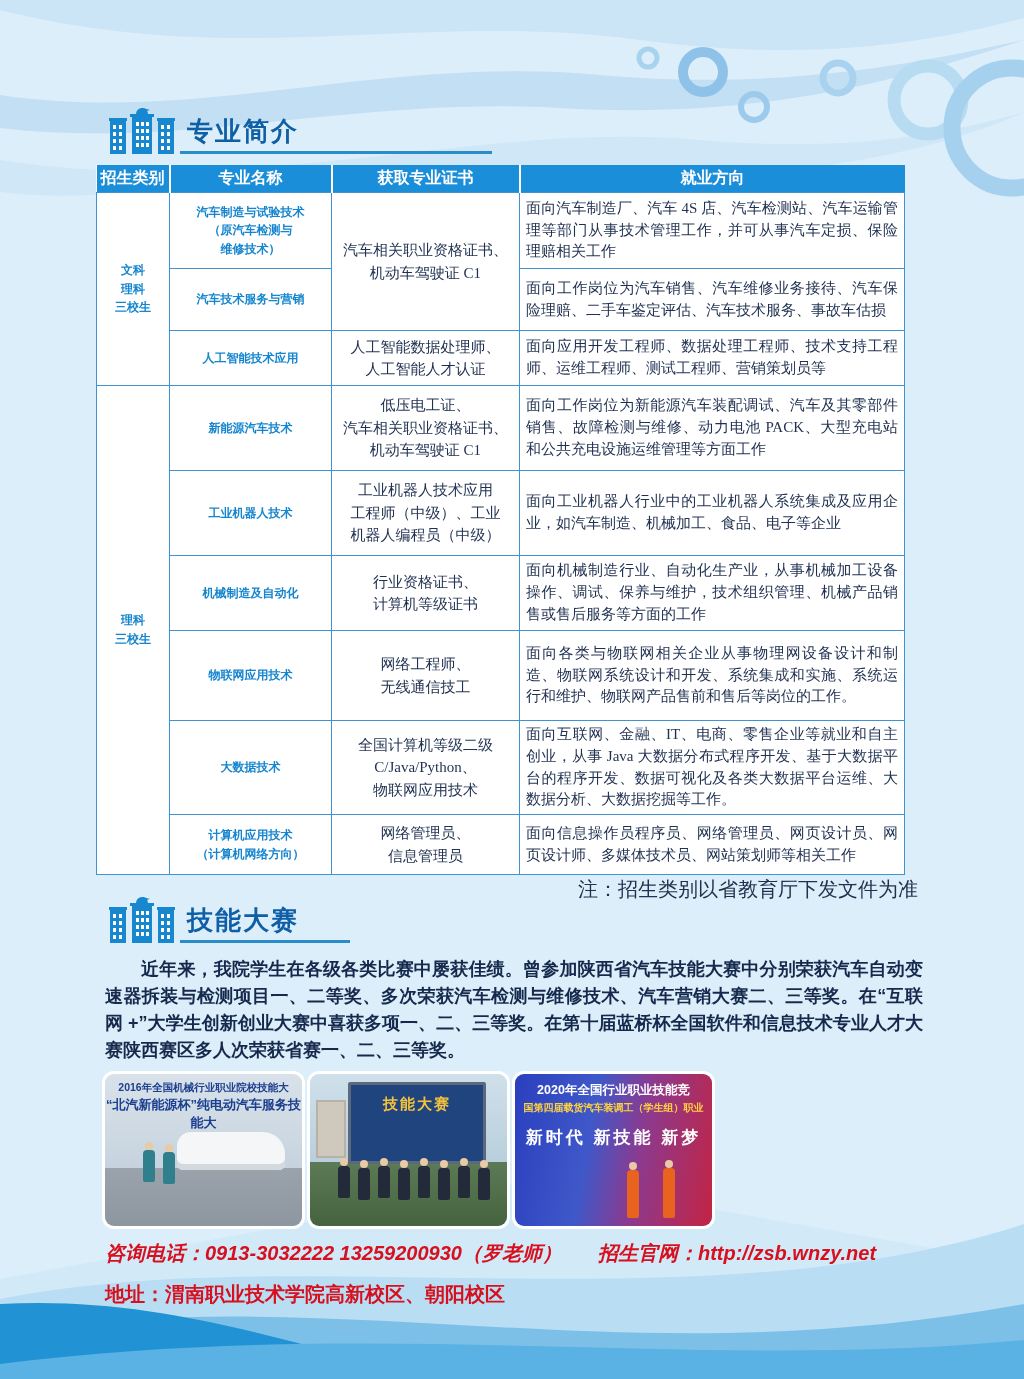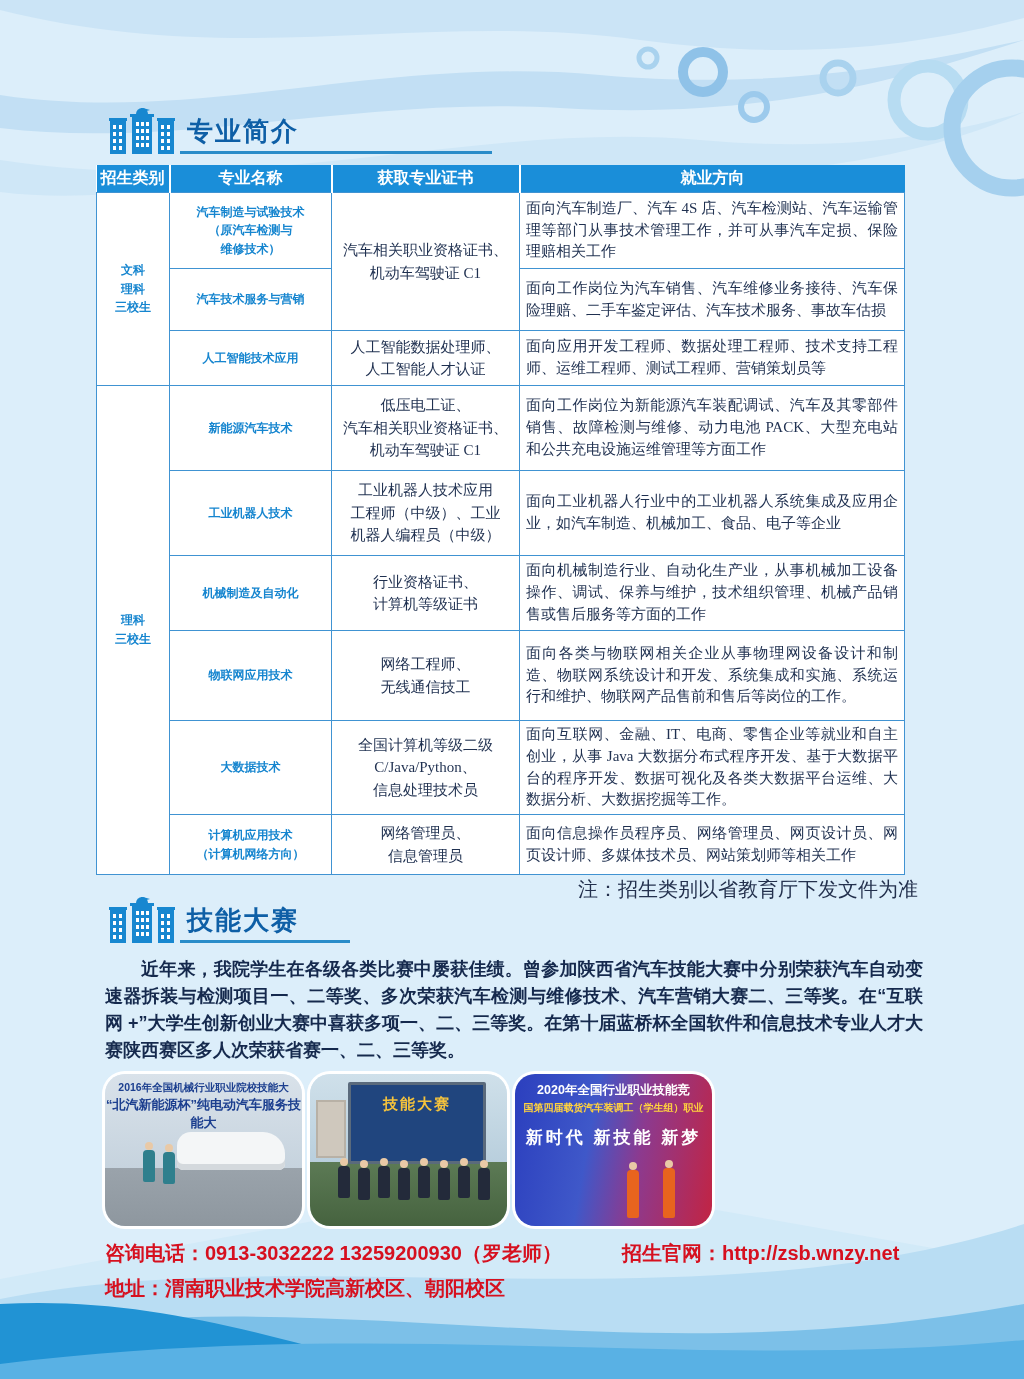--- a/index.html
+++ b/index.html
@@ -43,21 +43,21 @@
 
   #table-note{left:110px;top:876px;width:808px;text-align:right;
      font-family:"Liberation Serif",serif;font-size:20px;color:#23304d;}
 
   
   #achievements{left:105px;top:956px;width:818px;font-size:18px;line-height:27px;
      color:#15294d;font-weight:700;text-align:justify;text-indent:2em;}
 
   
   #photo-strip{left:105px;top:1074px;width:814px;display:flex;gap:8px;}
-  .photo{position:relative;width:197px;height:152px;border-radius:20px;overflow:hidden;
+  .photo{position:relative;width:197px;height:152px;border-radius:9px;overflow:hidden;
      box-shadow:0 0 0 3px #ffffff;}
   .photo .cap{position:absolute;width:100%;text-align:center;font-weight:bold;}
   .person{position:absolute;width:12px;height:32px;border-radius:4px 4px 2px 2px;background:#232a3a;}
   .person::before{content:"";position:absolute;top:-8px;left:2px;width:8px;height:8px;
      border-radius:50%;background:#e9c9a6;}
   
   .p1{background:linear-gradient(180deg,#d9e2ea 0%,#c6d3de 62%,#9aa3ab 62%,#8e979f 100%);}
   .p1 .l1{top:7px;font-size:10.5px;color:#1c3f8f;}
   .p1 .l2{top:22px;font-size:13px;color:#1c3f8f;}
   .p1 .car{position:absolute;left:72px;top:58px;width:108px;height:38px;background:#f4f6f7;
@@ -75,22 +75,22 @@
   .p3 .bldg{position:absolute;left:6px;top:26px;width:30px;height:58px;background:#cfc8bd;
      box-shadow:inset 0 0 0 2px #b8b1a6;}
   
   .p4{background:linear-gradient(100deg,#2b3fbe 0%,#3f58c9 38%,#8c3a8f 62%,#c22443 100%);}
   .p4 .l1{top:8px;font-size:12.5px;color:#ffffff;}
   .p4 .l2{top:27px;font-size:10px;color:#ffd23e;}
   .p4 .l3{top:52px;font-size:17px;color:#ffffff;letter-spacing:3px;}
 
   
   #contact{left:105px;top:1240px;width:830px;color:#d6101f;font-weight:bold;font-size:20px;}
-  #contact .row1{display:flex;gap:60px;}
-  #contact .row2{margin-top:8px;}
+  #contact .row1{display:flex;gap:36px;font-style:italic;}
+  #contact .row2{margin-top:14px;}
 </style>
 </head>
 <body>
 
 <svg id="top-decor" class="abs" viewBox="0 0 1024 230" preserveAspectRatio="none">
   <path d="M0,10 C240,70 420,10 640,40 C820,64 940,40 1024,18 L1024,0 L0,0 Z" fill="#cbe4f6"></path>
   <path d="M0,95 C200,125 380,55 600,75 C790,92 930,60 1024,40 C900,80 760,120 560,108 C360,96 180,150 0,128 Z" fill="#c2dff4"></path>
   <path d="M0,160 C260,200 480,120 700,140 C860,154 960,130 1024,112 C920,160 740,190 520,172 C320,156 140,210 0,192 Z" fill="#cfe7f7"></path>
   <g fill="none">
     <circle cx="648" cy="58" r="9" stroke="#a9d2ee" stroke-width="5"></circle>
@@ -220,21 +220,21 @@
     <tr>
       <td class="major">物联网应用技术</td>
       <td class="cert">网络工程师、
 无线通信技工</td>
       <td class="jobs">面向各类与物联网相关企业从事物理网设备设计和制造、物联网系统设计和开发、系统集成和实施、系统运行和维护、物联网产品售前和售后等岗位的工作。</td>
     </tr>
     <tr>
       <td class="major">大数据技术</td>
       <td class="cert">全国计算机等级二级
 C/Java/Python、
-信息处理技术员</td>
+物联网应用技术</td>
       <td class="jobs">面向互联网、金融、IT、电商、零售企业等就业和自主创业，从事 Java 大数据分布式程序开发、基于大数据平台的程序开发、数据可视化及各类大数据平台运维、大数据分析、大数据挖掘等工作。</td>
     </tr>
     <tr>
       <td class="major">计算机应用技术
 （计算机网络方向）</td>
       <td class="cert">网络管理员、
 信息管理员</td>
       <td class="jobs">面向信息操作员程序员、网络管理员、网页设计员、网页设计师、多媒体技术员、网站策划师等相关工作</td>
     </tr>
   </tbody>

